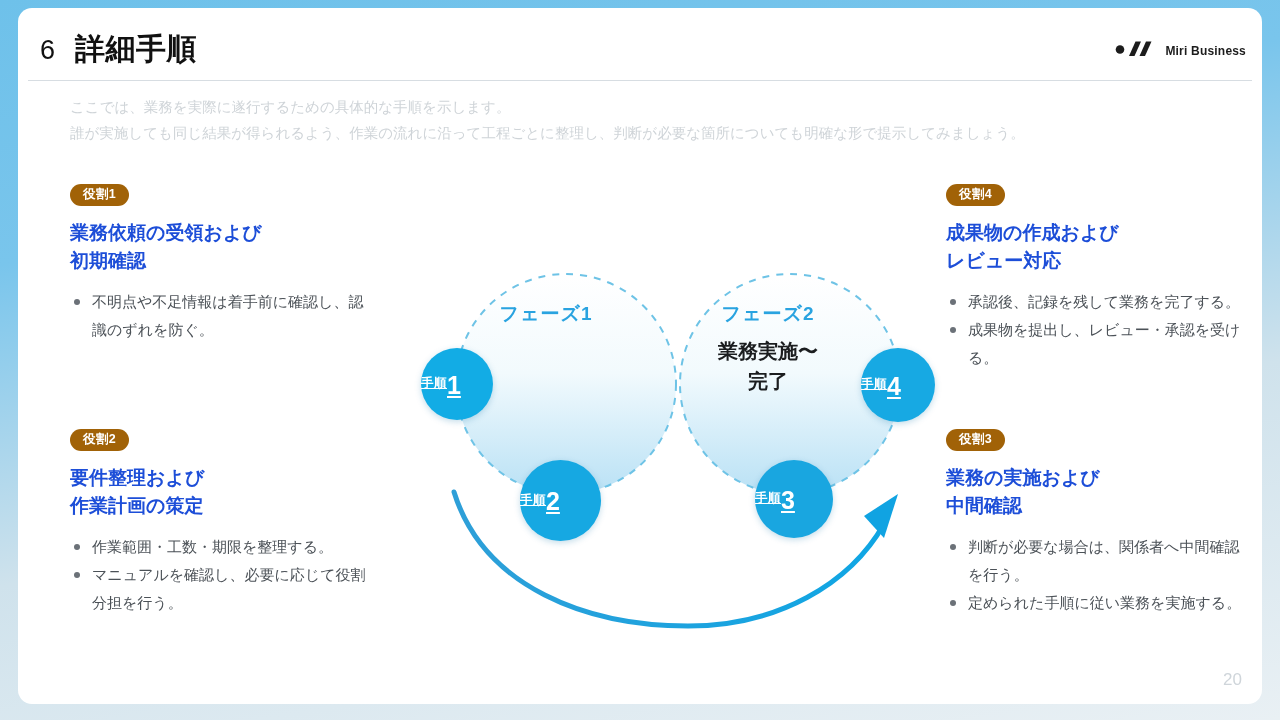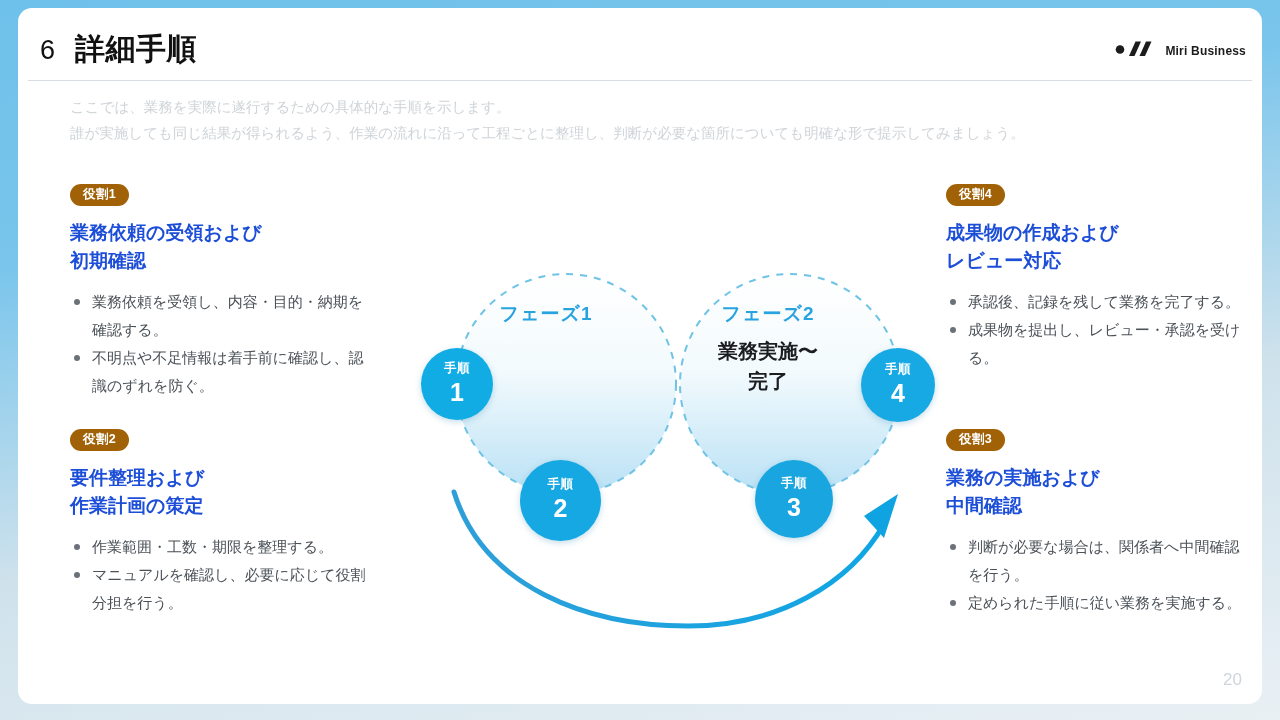--- a/index.html
+++ b/index.html
@@ -131,24 +131,25 @@
   .phase-text {
     margin-top: 9px;
     font-size: 20px; font-weight: 700; color: #1b1d1f;
     line-height: 30px;
     white-space: pre-line;
   }
 
   .step {
     position: absolute;
     border-radius: 50%;
-    display: flex; flex-direction: column;
-    align-items: center; justify-content: center;
+    display: flex; flex-direction: row;
+    align-items: center; justify-content: flex-start;
     color: #ffffff;
     box-shadow: 0 2px 6px rgba(25,120,170,0.25);
+    text-decoration: underline;
   }
   .step .step-word { font-size: 12.5px; font-weight: 700; line-height: 1.1; letter-spacing: .5px; }
   .step .step-num  { font-size: 25px; font-weight: 700; line-height: 1.15; margin-top: 2px; }
 
   .step-1 { left: 23px;  top: 190px; width: 72px; height: 72px; background: #12ace5; }
   .step-2 { left: 122px; top: 302px; width: 81px; height: 81px; background: #16a8e2; }
   .step-3 { left: 357px; top: 302px; width: 78px; height: 78px; background: #19a6e0; }
   .step-4 { left: 463px; top: 190px; width: 74px; height: 74px; background: #17a9e3; }
 
   
@@ -186,21 +187,20 @@
   <div class="lead">
     <div>ここでは、業務を実際に遂行するための具体的な手順を示します。</div>
     <div>誰が実施しても同じ結果が得られるよう、作業の流れに沿って工程ごとに整理し、判断が必要な箇所についても明確な形で提示してみましょう。</div>
   </div>
 
   <div class="block block-l1">
     <span class="badge">役割1</span>
     <div class="block-title">業務依頼の受領および
 初期確認</div>
     <ul class="bullets">
-      <li>業務依頼を受領し、内容・目的・納期を確認する。</li>
       <li>不明点や不足情報は着手前に確認し、認識のずれを防ぐ。</li>
     </ul>
   </div>
 
   <div class="block block-l2">
     <span class="badge">役割2</span>
     <div class="block-title">要件整理および
 作業計画の策定</div>
     <ul class="bullets">
       <li>作業範囲・工数・期限を整理する。</li>

